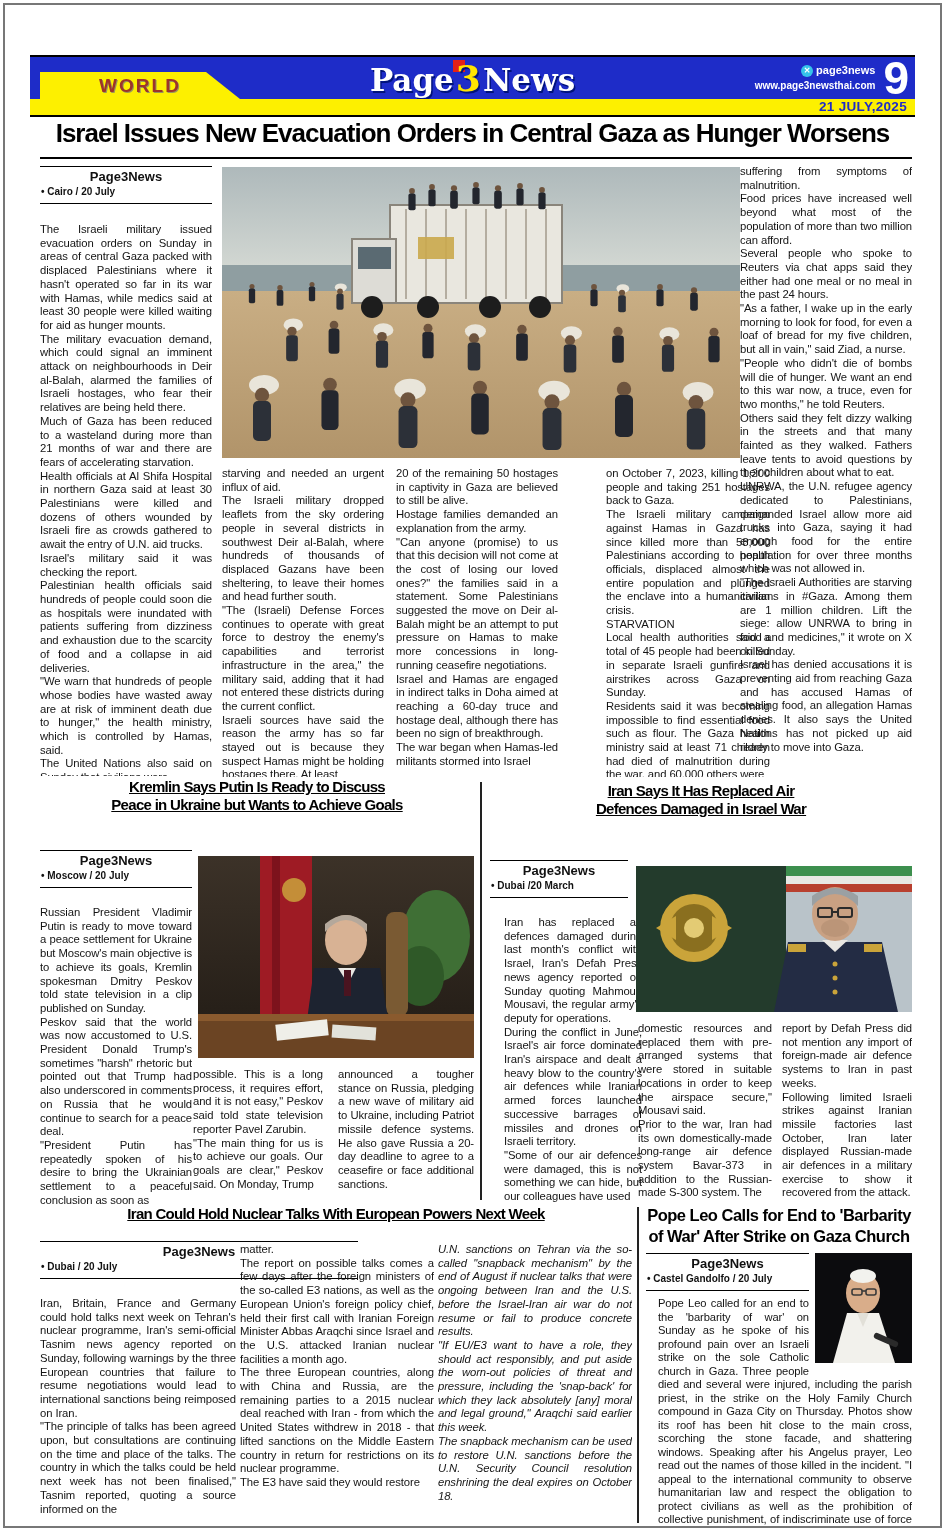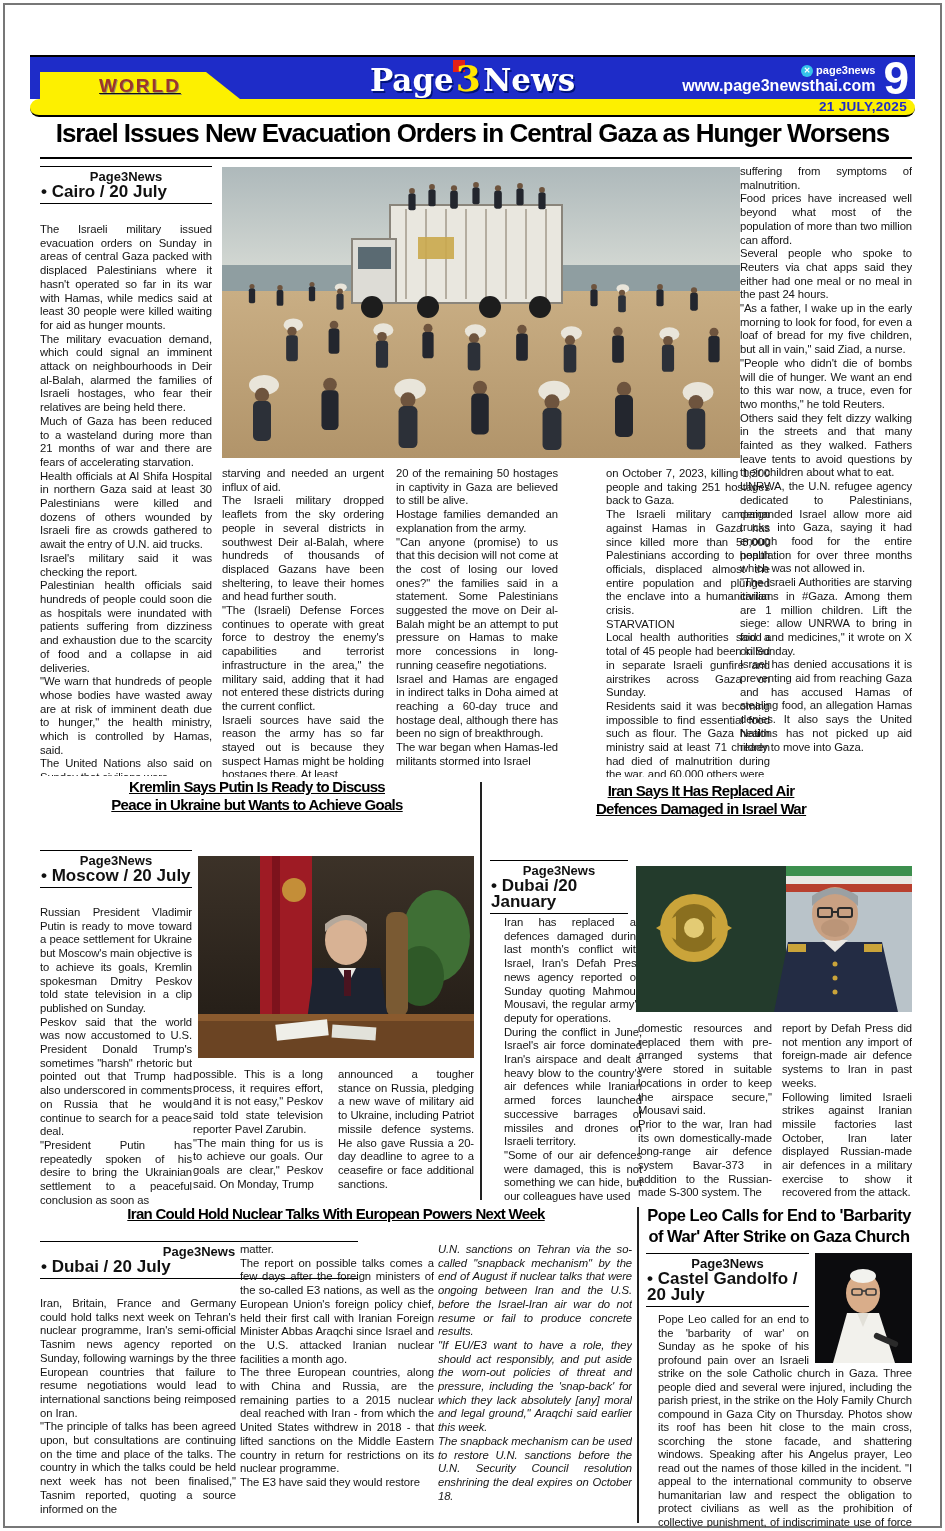--- a/index.html
+++ b/index.html
@@ -4,49 +4,49 @@
 <style>
   html,body{margin:0;padding:0;}
   body{width:945px;height:1531px;position:relative;background:#fff;
        font-family:"Liberation Sans",sans-serif;color:#111;overflow:hidden;}
   #page{position:absolute;inset:0;}
   .frame{position:absolute;inset:3px;border:2px solid #777;pointer-events:none;}
 
   
   .topline{position:absolute;left:30px;right:30px;top:55px;height:2px;background:#000;}
   .bluebar{position:absolute;left:30px;right:30px;top:57px;height:42px;background:#1e2cc8;}
-  .yellowstrip{position:absolute;left:30px;right:30px;top:99px;height:16px;background:#fdf000;border-bottom:2.5px solid #000;border-radius:9px;}
+  .yellowstrip{position:absolute;left:30px;right:30px;top:99px;height:16px;background:#fdf000;border-bottom:2.5px solid #000;}
   .world-tab{position:absolute;left:10px;bottom:0;width:200px;height:27px;background:#fdf000;
              clip-path:polygon(0 0,83% 0,100% 100%,0 100%);
-             display:flex;align-items:center;justify-content:center;text-decoration:underline;}
+             display:flex;align-items:center;justify-content:center;}
   .world-tab span{color:#9c342b;font-weight:bold;font-size:19px;letter-spacing:2px;
                   text-shadow:1px 1px 0 rgba(30,44,200,.45);}
   .logo{position:absolute;left:0;right:0;top:1px;text-align:center;color:#fff;
         font-family:"DejaVu Serif",serif;font-weight:bold;font-size:31px;line-height:40px;
         text-shadow:1.5px 1.5px 0 #00127a;}
   .logo .digit{color:#ffe400;font-size:36px;position:relative;padding:0 2px;z-index:1;}
   .logo .digit i{position:absolute;left:-1px;top:3px;width:12px;height:12px;background:#e32119;z-index:-1;}
   .hdr-right{position:absolute;right:6px;top:2px;display:flex;align-items:center;}
   .hdr-right .stack{text-align:right;margin-right:8px;}
   .social-row{color:#fff;font-size:11px;font-weight:bold;line-height:16px;}
   .xicon{display:inline-block;width:12px;height:12px;border-radius:50%;background:#35c3ea;color:#fff;
          font-size:8px;line-height:12px;text-align:center;vertical-align:1px;margin-right:3px;font-weight:bold;}
-  .website{color:#fff;font-size:16px;font-weight:bold;line-height:16px;}
+  .website{color:#fff;font-size:10px;font-weight:bold;line-height:16px;}
   .bignum{color:#fff;font-size:46px;font-weight:bold;line-height:38px;}
   .date{position:absolute;right:8px;top:0;color:#1e2cc8;font-weight:bold;font-size:13.5px;line-height:16px;letter-spacing:.3px;}
 
   
   .main-headline{position:absolute;left:30px;right:30px;top:119px;text-align:center;
         font-size:26px;font-weight:bold;letter-spacing:-1px;line-height:1.1;color:#000;}
   .headline-rule{position:absolute;left:40px;right:33px;top:157px;height:1.5px;background:#000;}
 
   
   .byline{border-top:1.5px solid #000;border-bottom:1.5px solid #000;padding:2px 0 3px;}
   .byline .src{text-align:center;font-weight:bold;font-size:13px;line-height:15px;}
-  .byline .dl{font-weight:bold;font-size:17px;line-height:16px;padding-left:1px;}
+  .byline .dl{font-weight:bold;font-size:10px;line-height:16px;padding-left:1px;}
   .coltext{font-size:11.3px;line-height:13.7px;text-align:justify;white-space:pre-line;
            overflow:hidden;letter-spacing:-.1px;color:#141414;}
   .sec-head{font-weight:bold;color:#000;text-align:center;white-space:pre-line;}
   .vdiv{position:absolute;width:1.5px;background:#222;}
   .abs{position:absolute;}
   svg{display:block;}
 
   
   #lead{position:absolute;left:40px;top:163px;width:872px;height:614px;}
   
@@ -246,21 +246,21 @@
     <div class="abs coltext" style="left:153px;top:290px;width:130px;height:136px;">possible. This is a long process, it requires effort, and it is not easy," Peskov said told state television reporter Pavel Zarubin.
 "The main thing for us is to achieve our goals. Our goals are clear," Peskov said. On Monday, Trump</div>
     <div class="abs coltext" style="left:298px;top:290px;width:136px;height:136px;">announced a tougher stance on Russia, pledging a new wave of military aid to Ukraine, including Patriot missile defence systems. He also gave Russia a 20-day deadline to agree to a ceasefire or face additional sanctions.</div>
 
     <div class="vdiv" style="left:440px;top:4px;height:418px;"></div>
 
     <div class="abs sec-head h21" style="left:450px;top:4px;width:422px;">Iran Says It Has Replaced Air
 Defences Damaged in Israel War</div>
     <div class="abs byline" style="left:450px;top:82px;width:138px;">
       <div class="src">Page3News</div>
-      <div class="dl">•  Dubai  /20  January</div>
+      <div class="dl">•  Dubai  /20  March</div>
     </div>
     <div class="abs coltext" style="left:464px;top:138px;width:138px;height:288px;">Iran has replaced air defences damaged during last month's conflict with Israel, Iran's Defah Press news agency reported on Sunday quoting Mahmoud Mousavi, the regular army's deputy for operations.
 During the conflict in June, Israel's air force dominated Iran's airspace and dealt a heavy blow to the country's air defences while Iranian armed forces launched successive barrages of missiles and drones on Israeli territory.
 "Some of our air defences were damaged, this is not something we can hide, but our colleagues have used</div>
 
     <div class="abs" style="left:596px;top:88px;width:276px;height:146px;">
       <svg width="276" height="146" viewBox="0 0 276 146">
         <rect width="276" height="146" fill="#233b2c"></rect>
         <rect x="150" y="0" width="126" height="146" fill="#b9c3c9"></rect>
         <rect x="150" y="0" width="126" height="10" fill="#3d8f4e"></rect>

